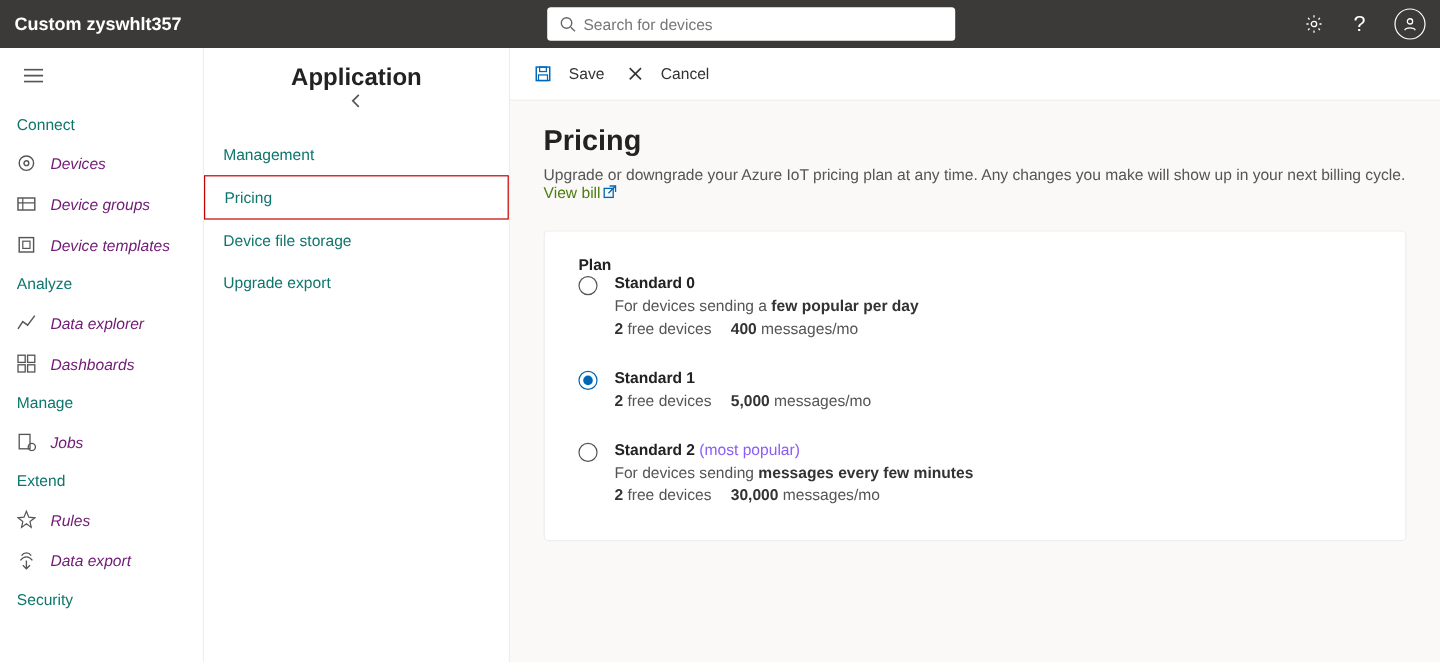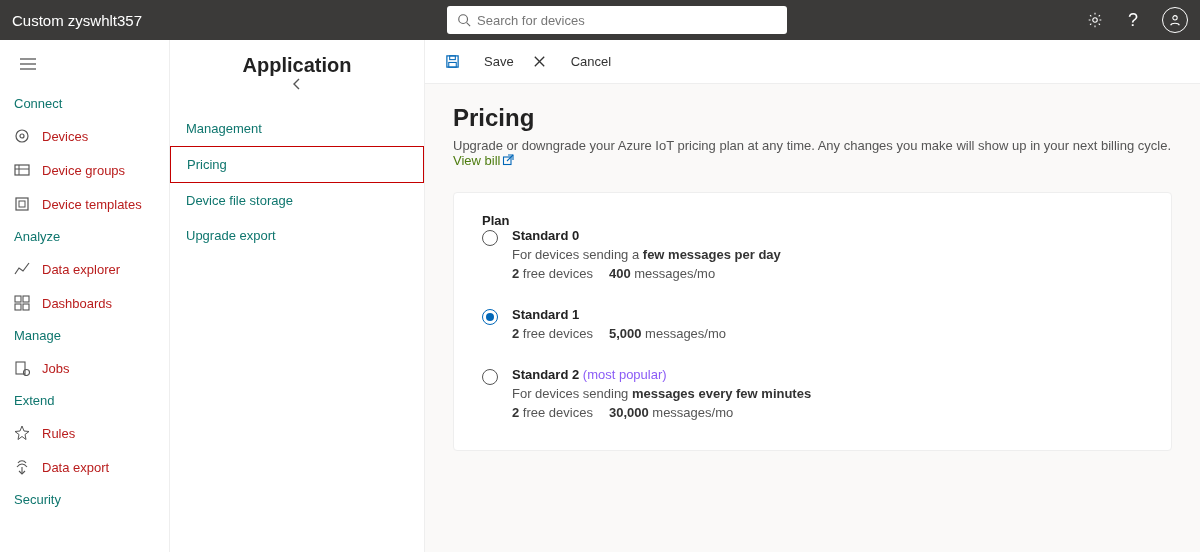--- a/index.html
+++ b/index.html
@@ -1,20 +1,20 @@
 <!DOCTYPE html>
 <html><head>
 <meta charset="utf-8">
 <style>
   * { box-sizing: border-box; margin: 0; padding: 0; font-family: "Segoe UI", -apple-system, sans-serif; }
   body { width: 1200px; height: 552px; overflow: hidden; background: #fff; }
 
   
   .topbar { height: 40px; background: #3b3a39; color: #fff; display: flex; align-items: center; padding: 0 12px; }
-  .topbar-title { font-size: 15px; font-weight: 400; flex-shrink: 0; }
+  .topbar-title { font-size: 15px; font-weight: 700; flex-shrink: 0; }
   .topbar-spacer-left { flex: 0 0 305px; }
   .search-wrap { position: relative; flex: 0 0 340px; }
   .search-icon-svg { position: absolute; left: 10px; top: 50%; transform: translateY(-50%); width: 14px; height: 14px; stroke: #666; fill: none; }
   .search-input { width: 100%; height: 28px; border: none; border-radius: 3px; padding: 0 10px 0 30px; font-size: 13px; background: #fff; color: #333; }
   .search-input::placeholder { color: #777; }
   .topbar-spacer-right { flex: 1; }
   .topbar-icons { display: flex; align-items: center; gap: 20px; }
   .topbar-icon { width: 18px; height: 18px; display: flex; align-items: center; justify-content: center; cursor: pointer; }
   .topbar-icon svg { width: 18px; height: 18px; stroke: #fff; fill: none; }
   .help-q { font-size: 18px; color: #fff; font-weight: 400; }
@@ -25,34 +25,34 @@
   .main { display: flex; height: calc(552px - 40px); }
 
   
   .sidebar1 { width: 170px; border-right: 1px solid #eee; padding-top: 10px; background:#fff;}
   .hamburger { padding: 6px 14px 14px 20px; cursor:pointer;}
   .hamburger svg { width:16px; height:12px; stroke:#555;}
   .nav-section-label { font-size: 13px; color: #0f766e; font-weight: 400; padding: 8px 14px 8px 14px; }
   .nav-item { display: flex; align-items: center; gap: 12px; padding: 9px 14px 9px 14px; font-size: 13px; color: #333; cursor: pointer; }
   .nav-item .nico { width: 16px; height:16px; display:flex; align-items:center; justify-content:center; flex-shrink:0;}
   .nav-item .nico svg { width:16px; height:16px; stroke:#555; fill:none;}
-  .nav-item .nlabel { color:#b91c1c; }
+  .nav-item .nlabel { color:#701a75;font-style:italic; }
 
   
   .sidebar2 { width: 255px; border-right: 1px solid #eee; background:#fff; position:relative;}
   .sb2-header { display:flex; align-items:center; justify-content:space-between; padding: 14px 16px 20px 16px; flex-direction: column;}
   .sb2-title { font-size: 20px; font-weight: 600; color:#222;}
   .chev-left { width:14px; height:14px; stroke:#555; fill:none; cursor:pointer;}
   .sb2-item { padding: 10px 16px; font-size: 13px; color: #0f766e; cursor:pointer;}
   .sb2-item.active { border: 1.5px solid #c40000; background:#fff;}
 
   
   .content { flex:1; background:#faf9f8; display:flex; flex-direction:column;}
   .toolbar { height:44px; display:flex; align-items:center; gap:18px; padding:0 20px; border-bottom:1px solid #eee; background:#fff;}
-  .tb-btn { display:flex; align-items:center; gap:24px; font-size:13px; color:#333; cursor:pointer;}
+  .tb-btn { display:flex; align-items:center; gap:14px; font-size:13px; color:#333; cursor:pointer;}
   .tb-btn svg { width:15px; height:15px; stroke:#0067b8; fill:none;}
   .tb-btn.cancel svg { stroke:#333;}
 
   .content-body { padding: 20px 28px; }
   .page-title { font-size: 24px; font-weight:600; color:#222; margin-bottom:6px;}
   .page-sub { font-size: 13px; color:#555; margin-bottom: 24px;}
   .page-sub a { color:#4d7c0f; text-decoration:none;}
   .ext-icon { display:inline-block; width:12px; height:12px; vertical-align:-1px; margin-left:2px;}
   .ext-icon svg{ width:12px; height:12px; stroke:#0067b8; fill:none;}
 
@@ -243,21 +243,21 @@
               </svg></span></a>
       </div>
 
       <div class="plan-card">
         <div class="plan-header">Plan</div>
 
         <div class="plan-option">
           <div class="radio"></div>
           <div class="plan-text">
             <div class="pline1"><span class="bold">Standard 0</span><span class="muted"></span></div>
-            <div class="pline2"><span>For devices sending a </span><span class="bold">few messages per day</span></div>
+            <div class="pline2"><span>For devices sending a </span><span class="bold">few popular per day</span></div>
             <div class="pline3"><span class="bold">2</span><span> free devices</span><span class="spacer"></span><span class="bold">400</span><span> messages/mo</span></div>
           </div>
         </div>
 
         <div class="plan-option">
           <div class="radio selected"></div>
           <div class="plan-text">
             <div class="pline1"><span class="bold">Standard 1</span><span class="muted"></span></div>
             <div class="pline3"><span class="bold">2</span><span> free devices</span><span class="spacer"></span><span class="bold">5,000</span><span> messages/mo</span></div>
           </div>

